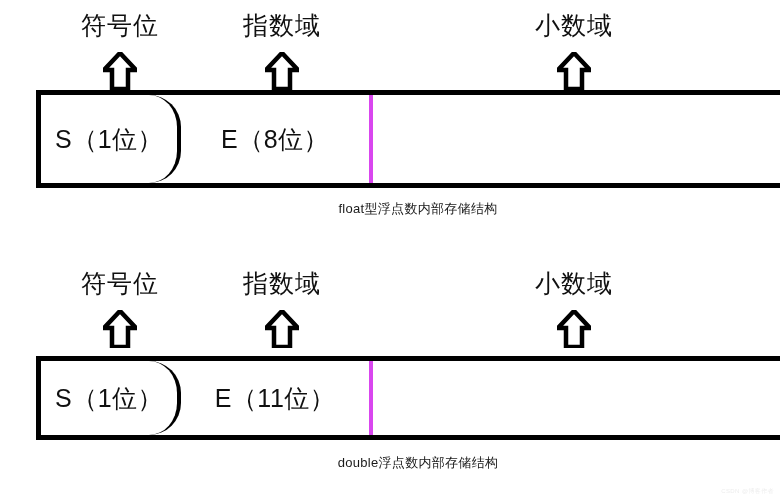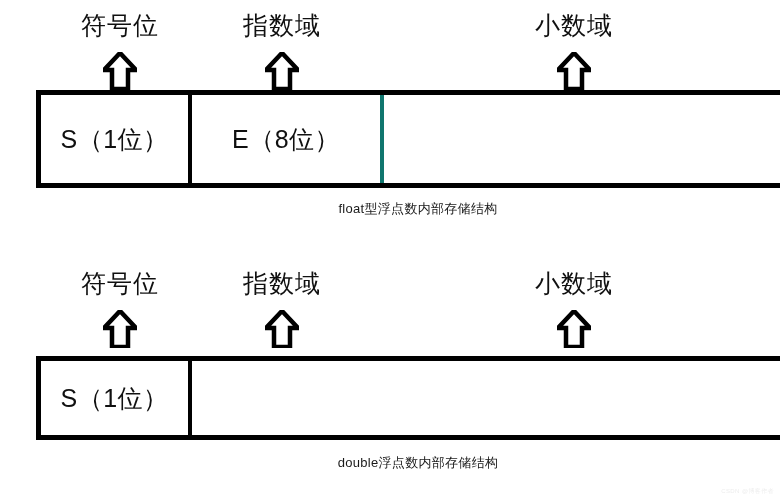--- a/index.html
+++ b/index.html
@@ -80,22 +80,22 @@
   .cell {
     display: flex;
     align-items: center;
     justify-content: center;
     box-sizing: border-box;
     font-size: 25px;
     letter-spacing: 0.5px;
     white-space: nowrap;
     color: #101010;
   }
-  .cell.c-sign { width: 151px; border-right: 4px solid #000000; }
-  .cell.c-exp  { width: 192px; border-right: 4px solid #0f766e; }
+  .cell.c-sign { width: 140px; border-right: 4px solid #000000; border-radius: 32px; }
+  .cell.c-exp  { width: 192px; border-right: 4px solid #d946ef; }
   .cell.c-man  { flex: 1 1 auto; }
 
   
   .caption {
     position: absolute;
     left: 0;
     width: 780px;
     text-align: center;
     font-size: 13px;
     letter-spacing: 0.3px;
@@ -177,19 +177,20 @@
       </div>
       <div class="arrow" style="left:546px">
         <svg viewBox="0 0 34 38" xmlns="http://www.w3.org/2000/svg">
           <polygon points="17,1 33,18 25,18 25,37 9,37 9,18 1,18" fill="#ffffff" stroke="#000000" stroke-width="4.5" stroke-linejoin="miter"></polygon>
         </svg>
       </div>
     </div>
 
     <div class="bitbox">
       <div class="cell c-sign">S（1位）</div>
+      <div class="cell c-exp">E（11位）</div>
     </div>
 
     <div class="caption">double浮点数内部存储结构</div>
   </div>
 
   <div class="watermark">CSDN @博客作者</div>
 </div>
 
 </body></html>

